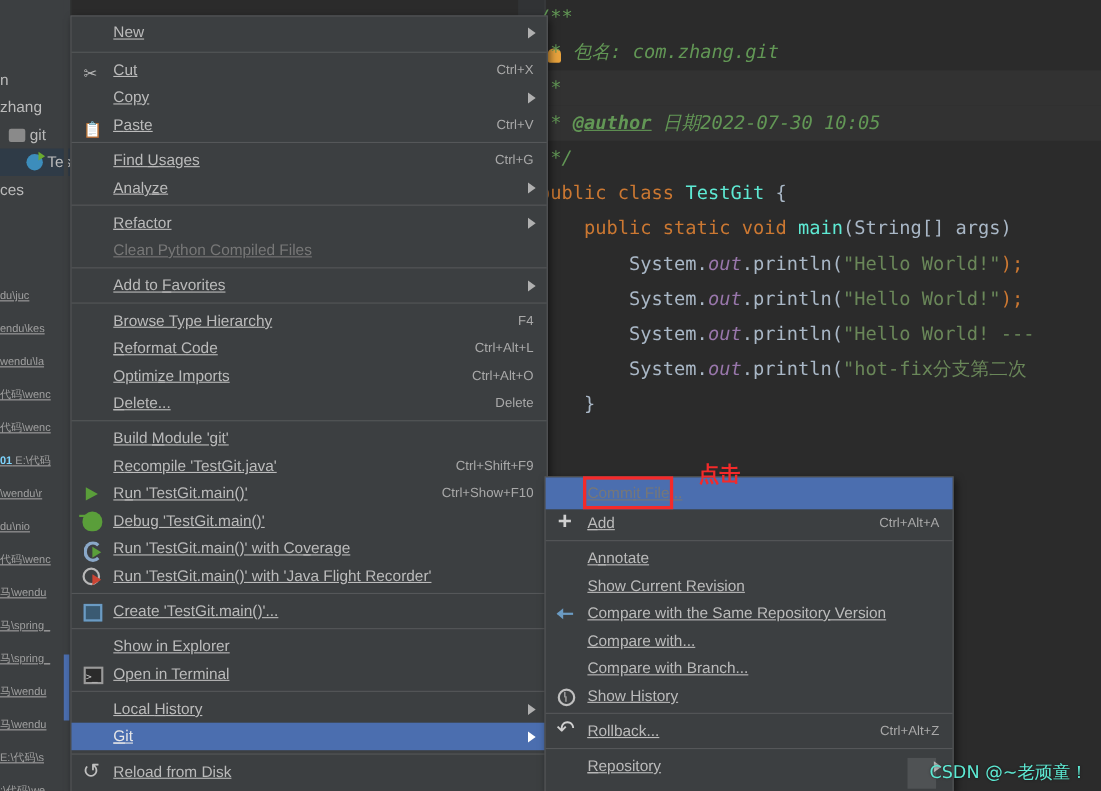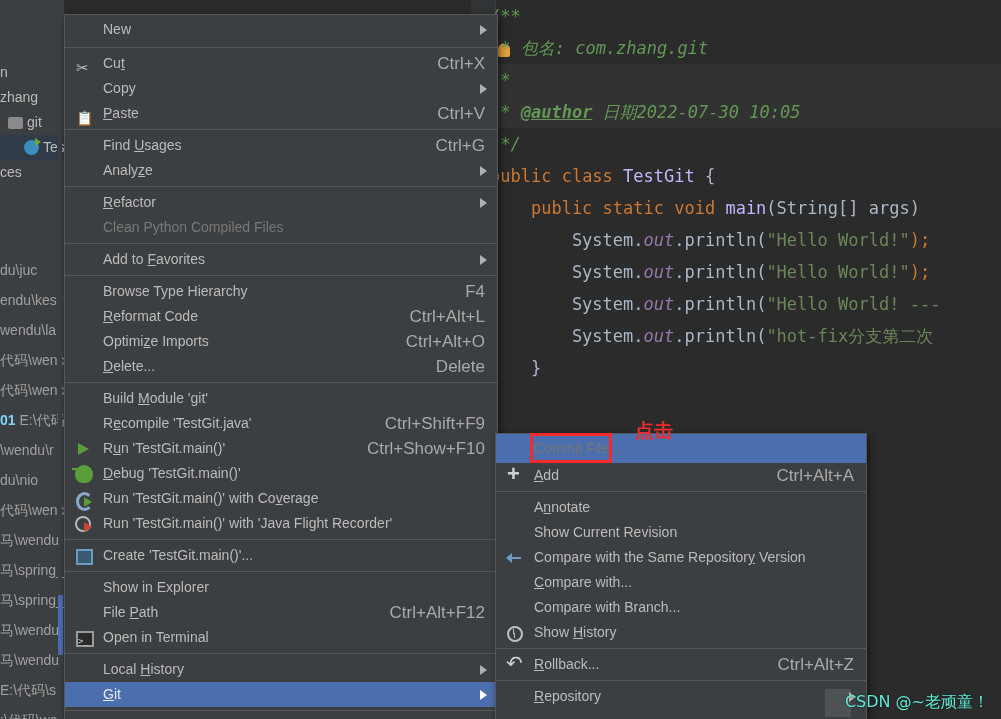--- a/index.html
+++ b/index.html
@@ -22,21 +22,21 @@
   }
   #code-area{
     position:absolute;left:490px;top:0;width:511px;height:430px;
     font-family:"DejaVu Sans Mono","Liberation Mono",monospace;
     font-size:17px;line-height:32px;white-space:pre;
   }
   .cl{display:block;height:32px;}
   .cmt{color:#629755;font-style:italic;}
   .cmt-u{color:#629755;font-style:italic;text-decoration:underline;font-weight:bold;}
   .kw{color:#cc7832;}
-  .cls{color:#c4b5fd;}
+  .cls{color:#5eead4;}
   .fld{color:#9876aa;font-style:italic;}
   .str{color:#6a8759;}
   .pun{color:#a9b7c6;}
   .sem{color:#cc7832;}
   .bulb{
     position:absolute;left:498px;top:44px;width:12px;height:13px;
     background:#e8a33d;border-radius:5px 5px 2px 2px;
   }
   .line-hl{
     position:absolute;left:471px;width:530px;height:32px;background:#323232;
@@ -52,42 +52,42 @@
   .tree-row.sel{background:#2f3b47;}
   .folder-ic{display:inline-block;width:15px;height:12px;background:#8a8a8a;
     border-radius:2px;vertical-align:-2px;margin-right:4px;}
   .git-ic{display:inline-block;width:15px;height:15px;border-radius:50%;
     background:#3c8dbc;vertical-align:-3px;margin-right:4px;position:relative;}
   .git-ic:after{content:"";position:absolute;right:-2px;top:-2px;
     border-left:6px solid #6aaa30;border-top:4px solid transparent;
     border-bottom:4px solid transparent;}
   #path-list{position:absolute;left:0;top:255px;width:64px;}
   .path-row{height:30px;line-height:30px;white-space:nowrap;overflow:hidden;
-    font-size:14px;color:#a0a0a0;}
+    font-size:10px;color:#a0a0a0;text-decoration:underline;}
   .path-row b{color:#7dd3fc;font-weight:bold;}
   #left-scroll{position:absolute;left:58px;top:0;width:4px;height:719px;background:#3c3f41;}
   #left-scroll-thumb{position:absolute;left:58px;top:595px;width:5px;height:60px;background:#4b6eaf;}
   
   .menu{
     position:absolute;background:#3c3f41;
     border:1px solid #555759;
     box-shadow:2px 3px 7px rgba(0,0,0,.55);
     padding:0;
   }
   #main-menu{left:64px;top:14px;width:432px;height:705px;}
   #git-menu{left:495px;top:433px;width:370px;height:286px;}
   .mi{
     position:relative;height:25px;line-height:25px;
     padding-left:38px;padding-right:12px;
-    color:#bbbbbb;font-size:14px;white-space:nowrap;cursor:default;
+    color:#bbbbbb;font-size:14px;white-space:nowrap;cursor:default;text-decoration:underline;
   }
   .mi.big{height:29px;line-height:29px;}
   .mi.sel{background:#4b6eaf;color:#e8e8e8;}
   .mi.disabled{color:#777777;}
-  .mi .sc{position:absolute;right:12px;top:0;color:#a9a9a9;font-size:17px;}
+  .mi .sc{position:absolute;right:12px;top:0;color:#a9a9a9;font-size:12px;}
   .mi .arrow{position:absolute;right:10px;top:50%;margin-top:-5px;
     width:0;height:0;border-left:7px solid #b0b0b0;
     border-top:5px solid transparent;border-bottom:5px solid transparent;}
   .mi.sel .arrow{border-left-color:#ffffff;}
   .sep{height:1px;background:#555759;margin:3px 0;}
   .mi .ic{position:absolute;left:10px;top:50%;transform:translateY(-50%);
     width:18px;height:18px;}
   .u{text-decoration:underline;}
   
   .ic-scissors:before{content:"\2702";color:#b8b8b8;font-size:15px;
@@ -206,21 +206,20 @@
     <div class="mi"><span>Build <span class="u">M</span>odule 'git'</span></div>
     <div class="mi"><span>R<span class="u">e</span>compile 'TestGit.java'</span><span class="sc">Ctrl+Shift+F9</span></div>
     <div class="mi"><span class="ic ic-run"></span><span>R<span class="u">u</span>n 'TestGit.main()'</span><span class="sc">Ctrl+Show+F10</span></div>
     <div class="mi"><span class="ic ic-debug"></span><span><span class="u">D</span>ebug 'TestGit.main()'</span></div>
     <div class="mi"><span class="ic ic-cov"></span><span>Run 'TestGit.main()' with Co<span class="u">v</span>erage</span></div>
     <div class="mi"><span class="ic ic-jfr"></span><span>Run 'TestGit.main()' with 'Java Flight Recorder'</span></div>
     <div class="sep"></div>
     <div class="mi"><span class="ic ic-create"></span><span>Create 'TestGit.main()'...</span></div>
     <div class="sep"></div>
     <div class="mi"><span>Show in Explorer</span></div>
-    <div class="mi"><span>File <span class="u">P</span>ath</span><span class="sc">Ctrl+Alt+F12</span></div>
     <div class="mi"><span class="ic ic-term"></span><span>Open in Terminal</span></div>
     <div class="sep"></div>
     <div class="mi"><span>Local <span class="u">H</span>istory</span><span class="arrow"></span></div>
     <div class="mi sel"><span><span class="u">G</span>it</span><span class="arrow"></span></div>
     <div class="sep"></div>
     <div class="mi"><span class="ic ic-reload"></span><span>Reload from Disk</span></div>
   </div>
 
 <div class="menu" id="git-menu">
     <div class="mi sel disabled big"><span>Comm<span class="u">i</span>t File...</span></div>

